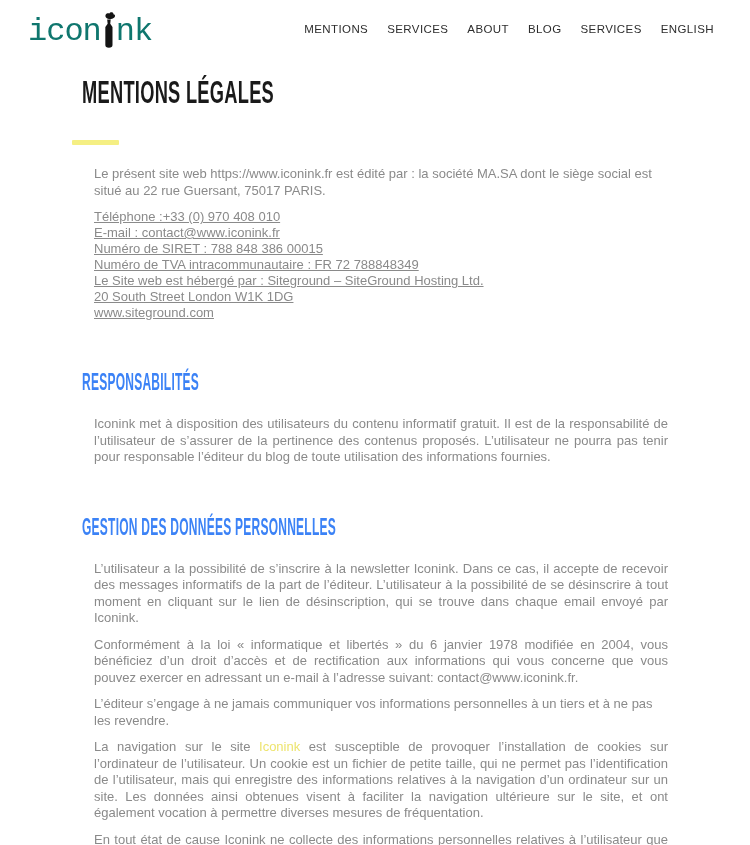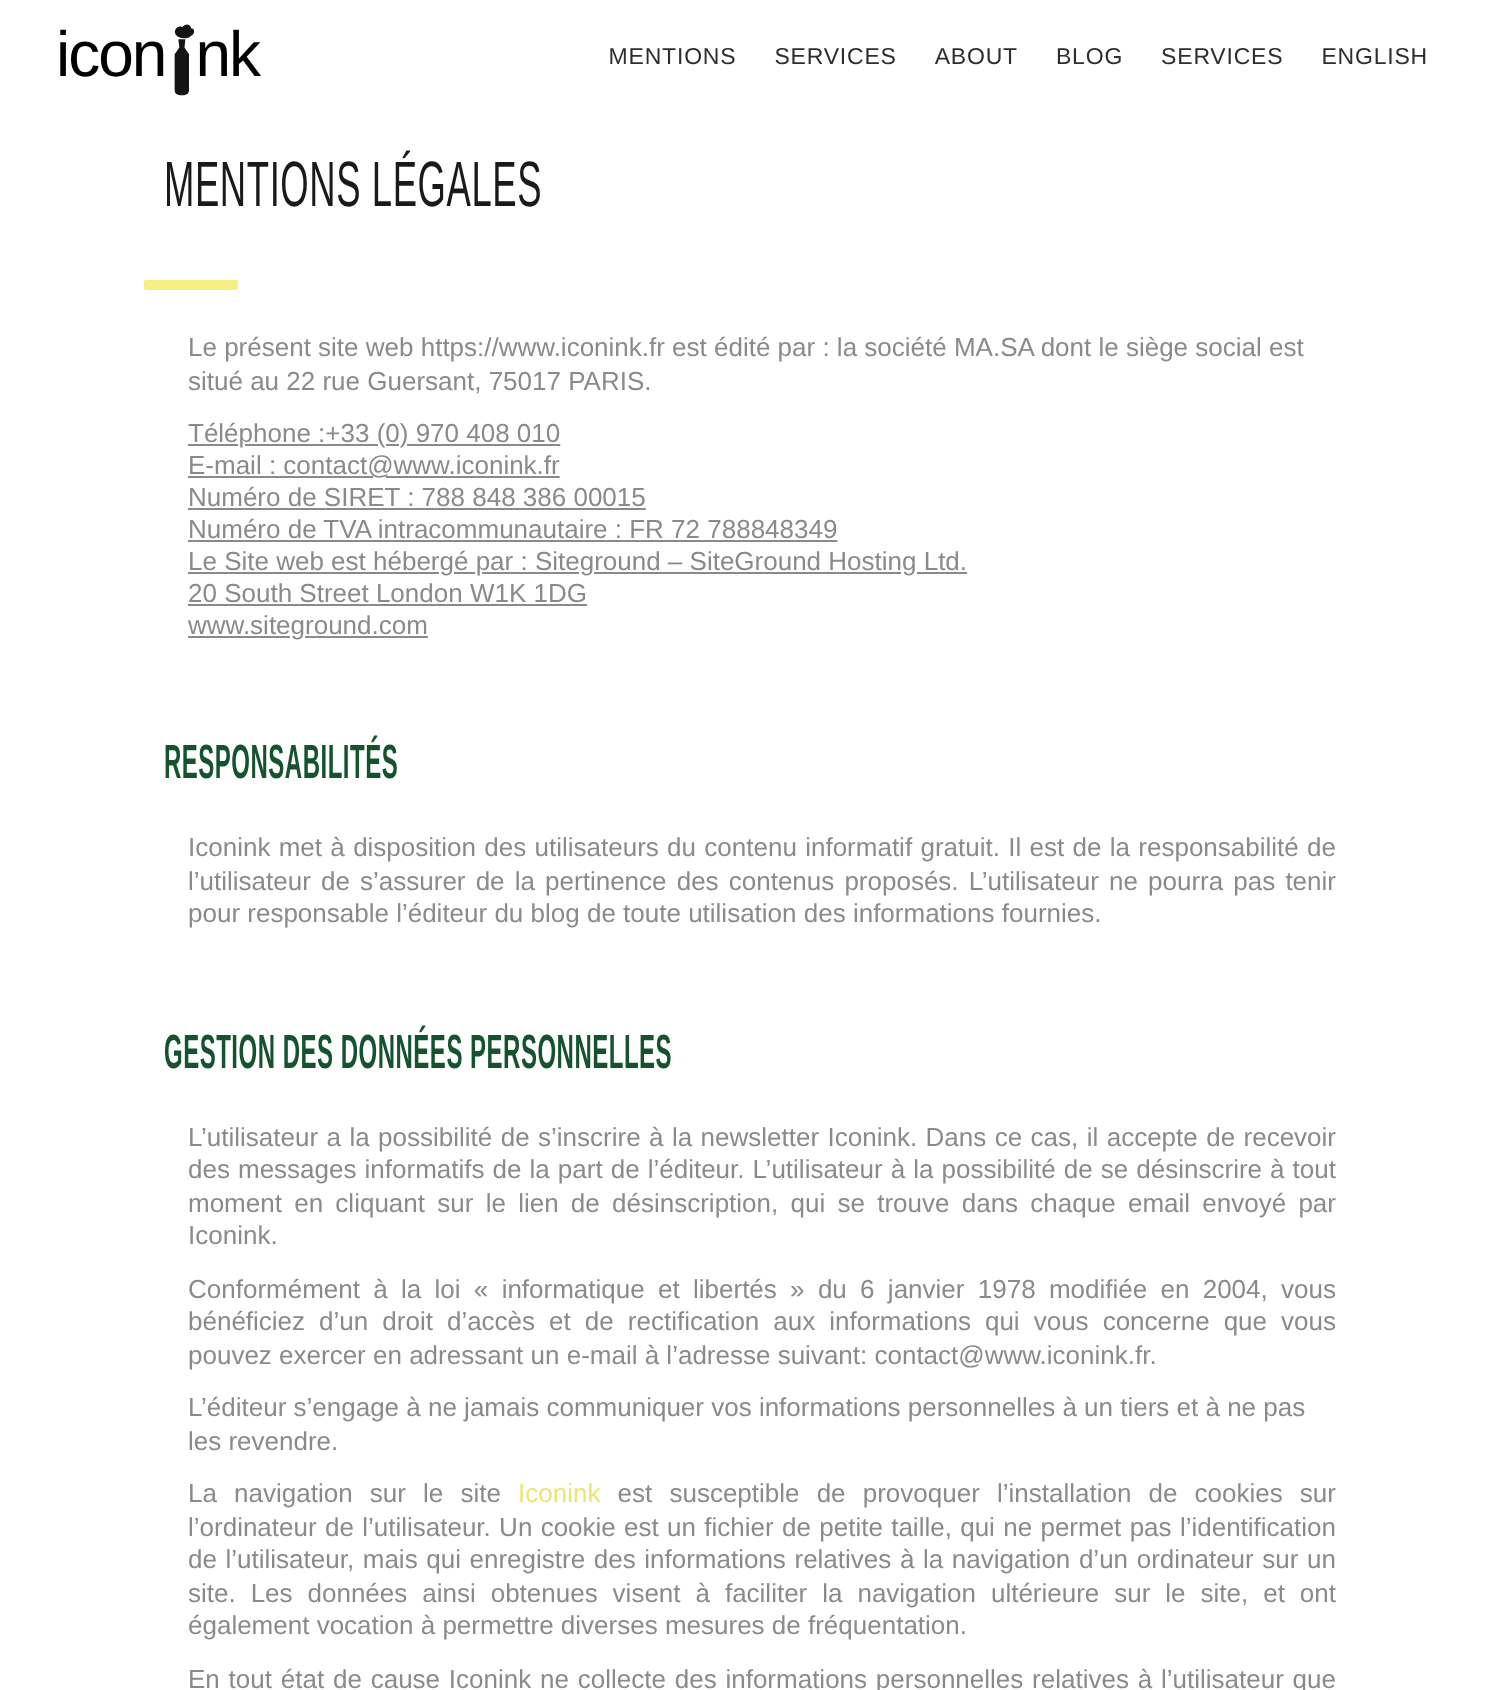--- a/index.html
+++ b/index.html
@@ -16,27 +16,28 @@
   
   .site-header {
     display: flex;
     justify-content: space-between;
     align-items: center;
     padding: 6px 36px 0 28px;
     height: 52px;
   }
   .logo {
     display: flex;
-    align-items: flex-start;
+    align-items: flex-end;
     text-decoration: none;
-    color: #000000;
+    color: #0f766e;
     font-size: 32px;
     letter-spacing: -1px;
     line-height: 1;
     font-weight: 400;
+    font-family: Liberation Mono, monospace;
   }
   .logo .bottle {
     display: block;
     height: 38px;
     width: 15px;
     margin: 0 0 -1px 0;
   }
   .main-nav {
     display: flex;
     gap: 19px;
@@ -53,21 +54,21 @@
   
   .content {
     width: 586px;
     margin: 0 auto;
   }
   h1.page-title {
     margin: 24px 0 0 0;
     font-size: 32px;
     line-height: 32px;
     color: #1a1a1a;
-    font-weight: 400;
+    font-weight: 700;
     white-space: nowrap;
   }
   h1.page-title .squeeze {
     display: inline-block;
     transform: scaleX(0.57);
     transform-origin: 0 50%;
     letter-spacing: 0.5px;
   }
   .accent-bar {
     width: 47px;
@@ -82,21 +83,21 @@
     color: #8a8a8a;
     margin: 0 0 10px 12px;
   }
   .intro-paragraph { margin-top: 21px; }
   .contact-block { line-height: 16px; margin-top: 0; text-decoration: underline; }
 
   h2.section-heading {
     margin: 46px 0 0 0;
     font-size: 24px;
     line-height: 30px;
-    color: #14532d;
+    color: #3b82f6;
     font-weight: 700;
     white-space: nowrap;
   }
   h2.section-heading .squeeze {
     display: inline-block;
     transform: scaleX(0.50);
     transform-origin: 0 50%;
     letter-spacing: 0.5px;
   }
   .section p:first-of-type { margin-top: 19px; }

